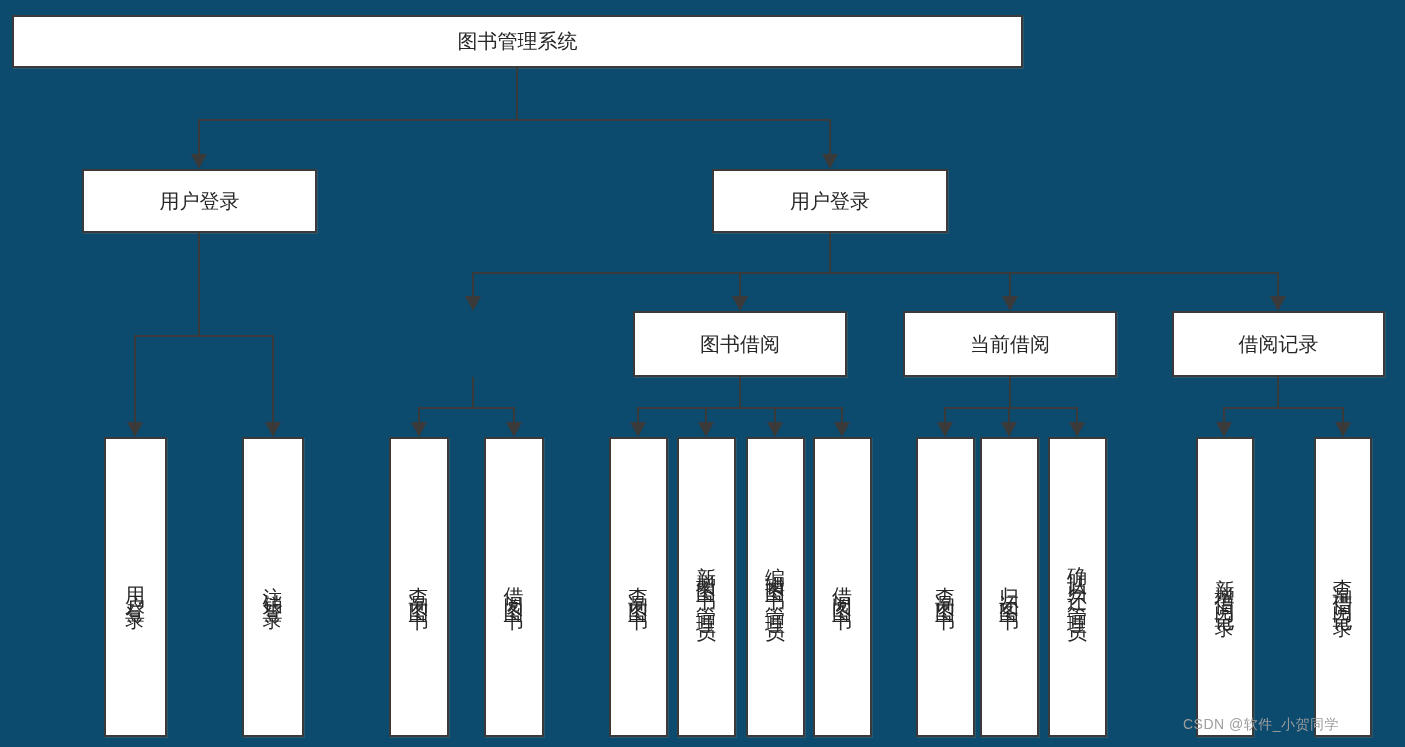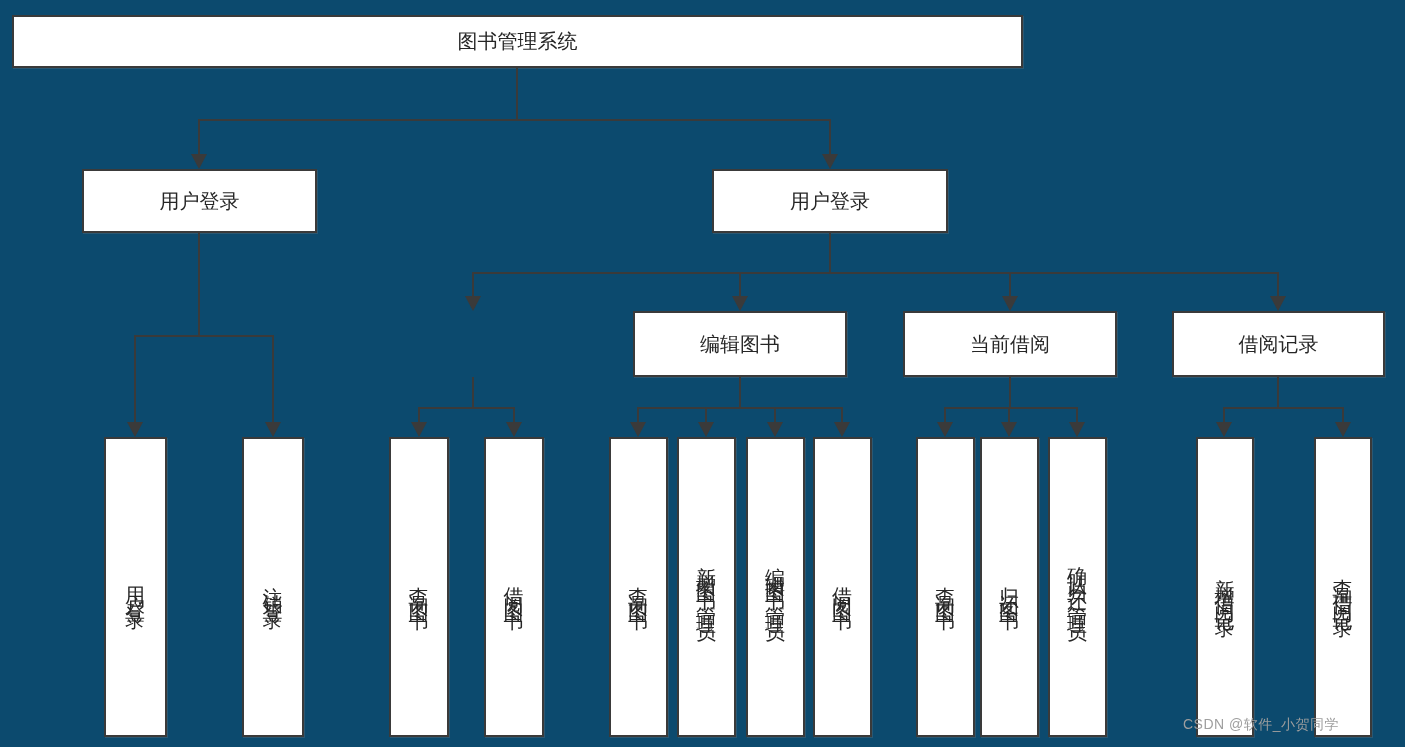--- a/index.html
+++ b/index.html
@@ -62,21 +62,21 @@
   </div>
 
   <div class="box" style="left:82px;top:169px;width:235px;height:64px;">
     <span class="lbl">用户登录</span>
   </div>
   <div class="box" style="left:712px;top:169px;width:236px;height:64px;">
     <span class="lbl">用户登录</span>
   </div>
 
   <div class="box" style="left:633px;top:311px;width:214px;height:66px;">
-    <span class="lbl">编辑图书</span>
+    <span class="lbl">图书借阅</span>
   </div>
   <div class="box" style="left:903px;top:311px;width:214px;height:66px;">
     <span class="lbl">当前借阅</span>
   </div>
   <div class="box" style="left:1172px;top:311px;width:213px;height:66px;">
     <span class="lbl">借阅记录</span>
   </div>
 
   <div class="box vbox" style="left:104px;top:437px;width:63px;height:300px;">
     <span class="lbl">用户登录</span>

